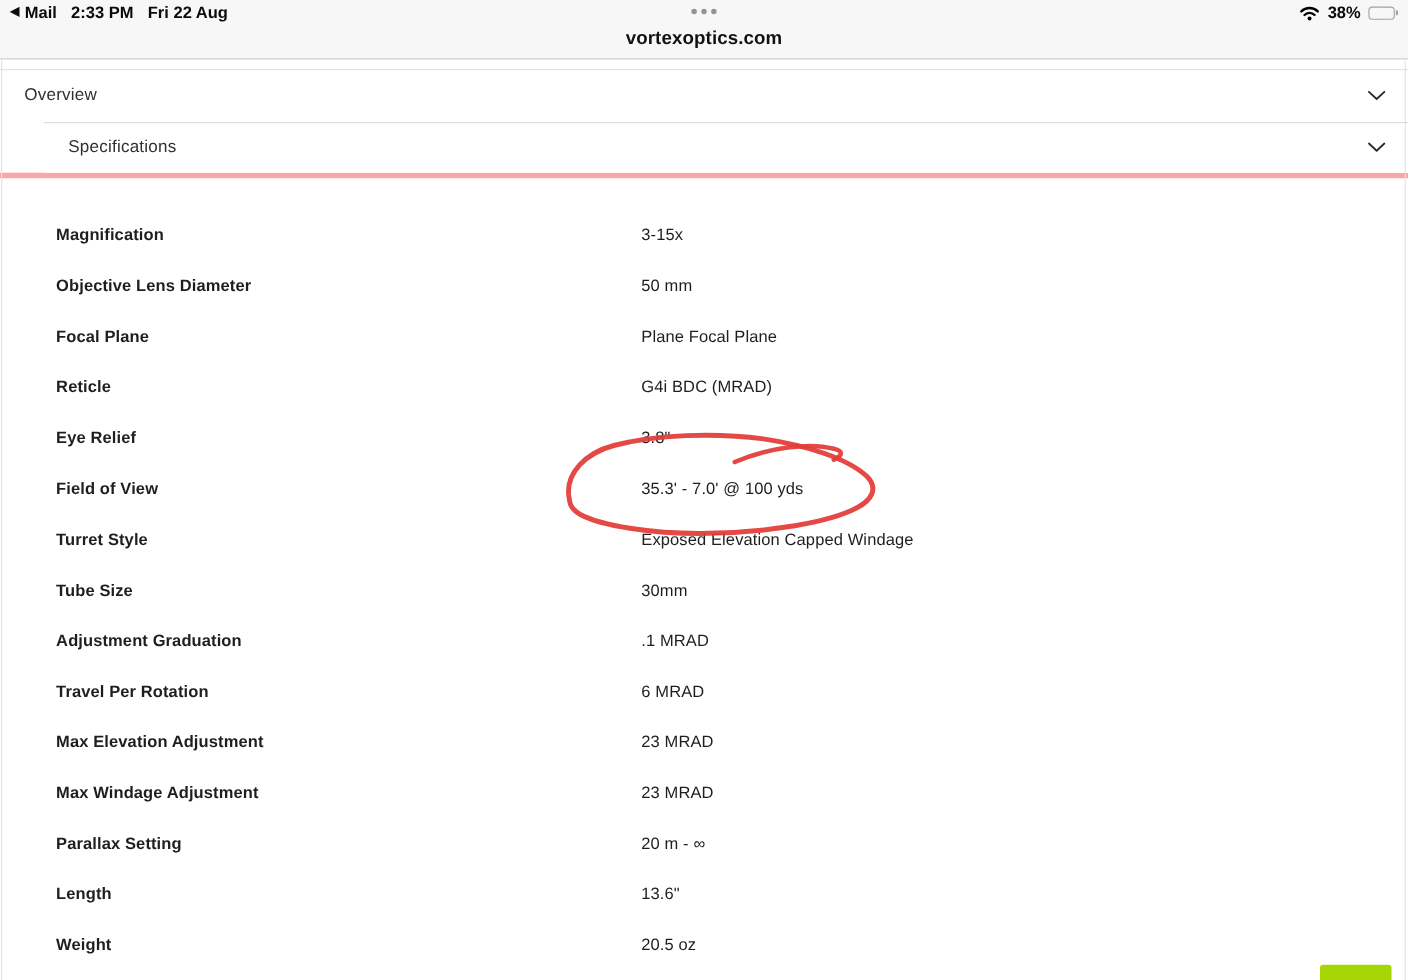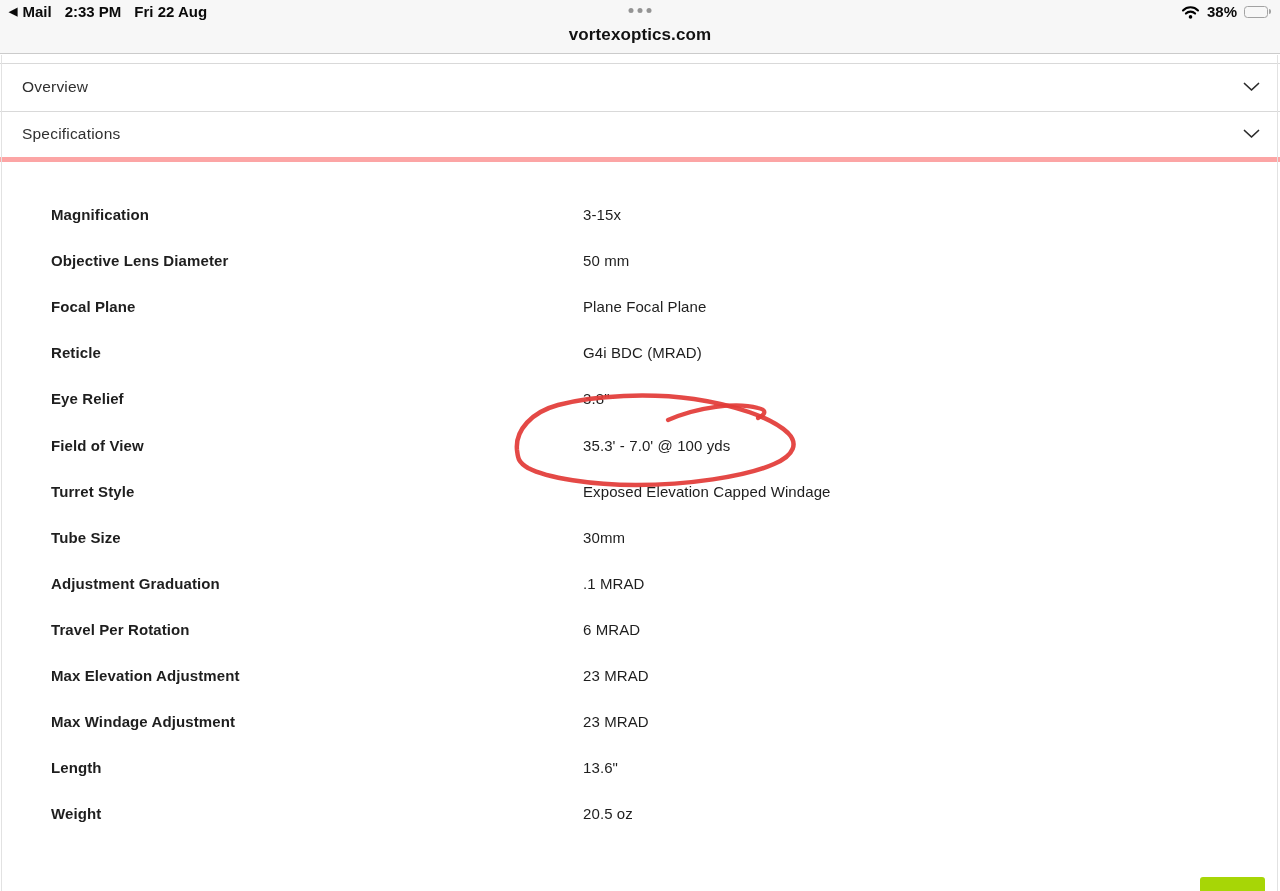--- a/index.html
+++ b/index.html
@@ -28,21 +28,21 @@
   .battery-nub { width:2px; height:5px; background:#a2a2a2; border-radius:0 2px 2px 0; margin-left:1px; }
 
   
   .edge-line { position:absolute; top:55px; bottom:0; width:1px; background:#e2e2e2; }
   .edge-line.left { left:1px; } .edge-line.right { right:2px; }
 
   
   .accordion { margin-top:9px; border-top:1px solid #d9d9d9; border-bottom:5px solid #fca5a5; }
   .accordion-row { height:46.5px; display:flex; align-items:center; justify-content:space-between;
                    padding:0 20px 0 22px; background:#fff; cursor:pointer; }
-  .accordion-row + .accordion-row { border-top:1px solid #d9d9d9; }
+  .accordion-row + .accordion-row { border-top:1px solid #d9d9d9;margin-left:40px; }
   .accordion-label { font-size:15.5px; font-weight:500; color:#303030; letter-spacing:0.2px; }
 
   
   .spec-table { padding-top:29px; }
   .spec-row { position:relative; height:46.1px; }
   .spec-label { position:absolute; left:33px; top:50%; transform:translateY(-50%);
                 font-size:15px; font-weight:700; color:#1e1e1e; letter-spacing:0.1px;margin-left:18px; }
   .spec-value { position:absolute; left:583px; top:50%; transform:translateY(-50%);
                 font-size:15px; font-weight:400; color:#1e1e1e; letter-spacing:0.1px; }
 
@@ -180,20 +180,25 @@
         <span class="spec-value">23 MRAD</span>
 
       </div>
 
       <div class="spec-row">
         <span class="spec-label">Max Windage Adjustment</span>
         <span class="spec-value">23 MRAD</span>
 
       </div>
 
+      <div class="spec-row">
+        <span class="spec-label">Parallax Setting</span>
+        <span class="spec-value">20 m - ∞</span>
+
+      </div>
 
       <div class="spec-row">
         <span class="spec-label">Length</span>
         <span class="spec-value">13.6"</span>
 
       </div>
 
       <div class="spec-row">
         <span class="spec-label">Weight</span>
         <span class="spec-value">20.5 oz</span>

